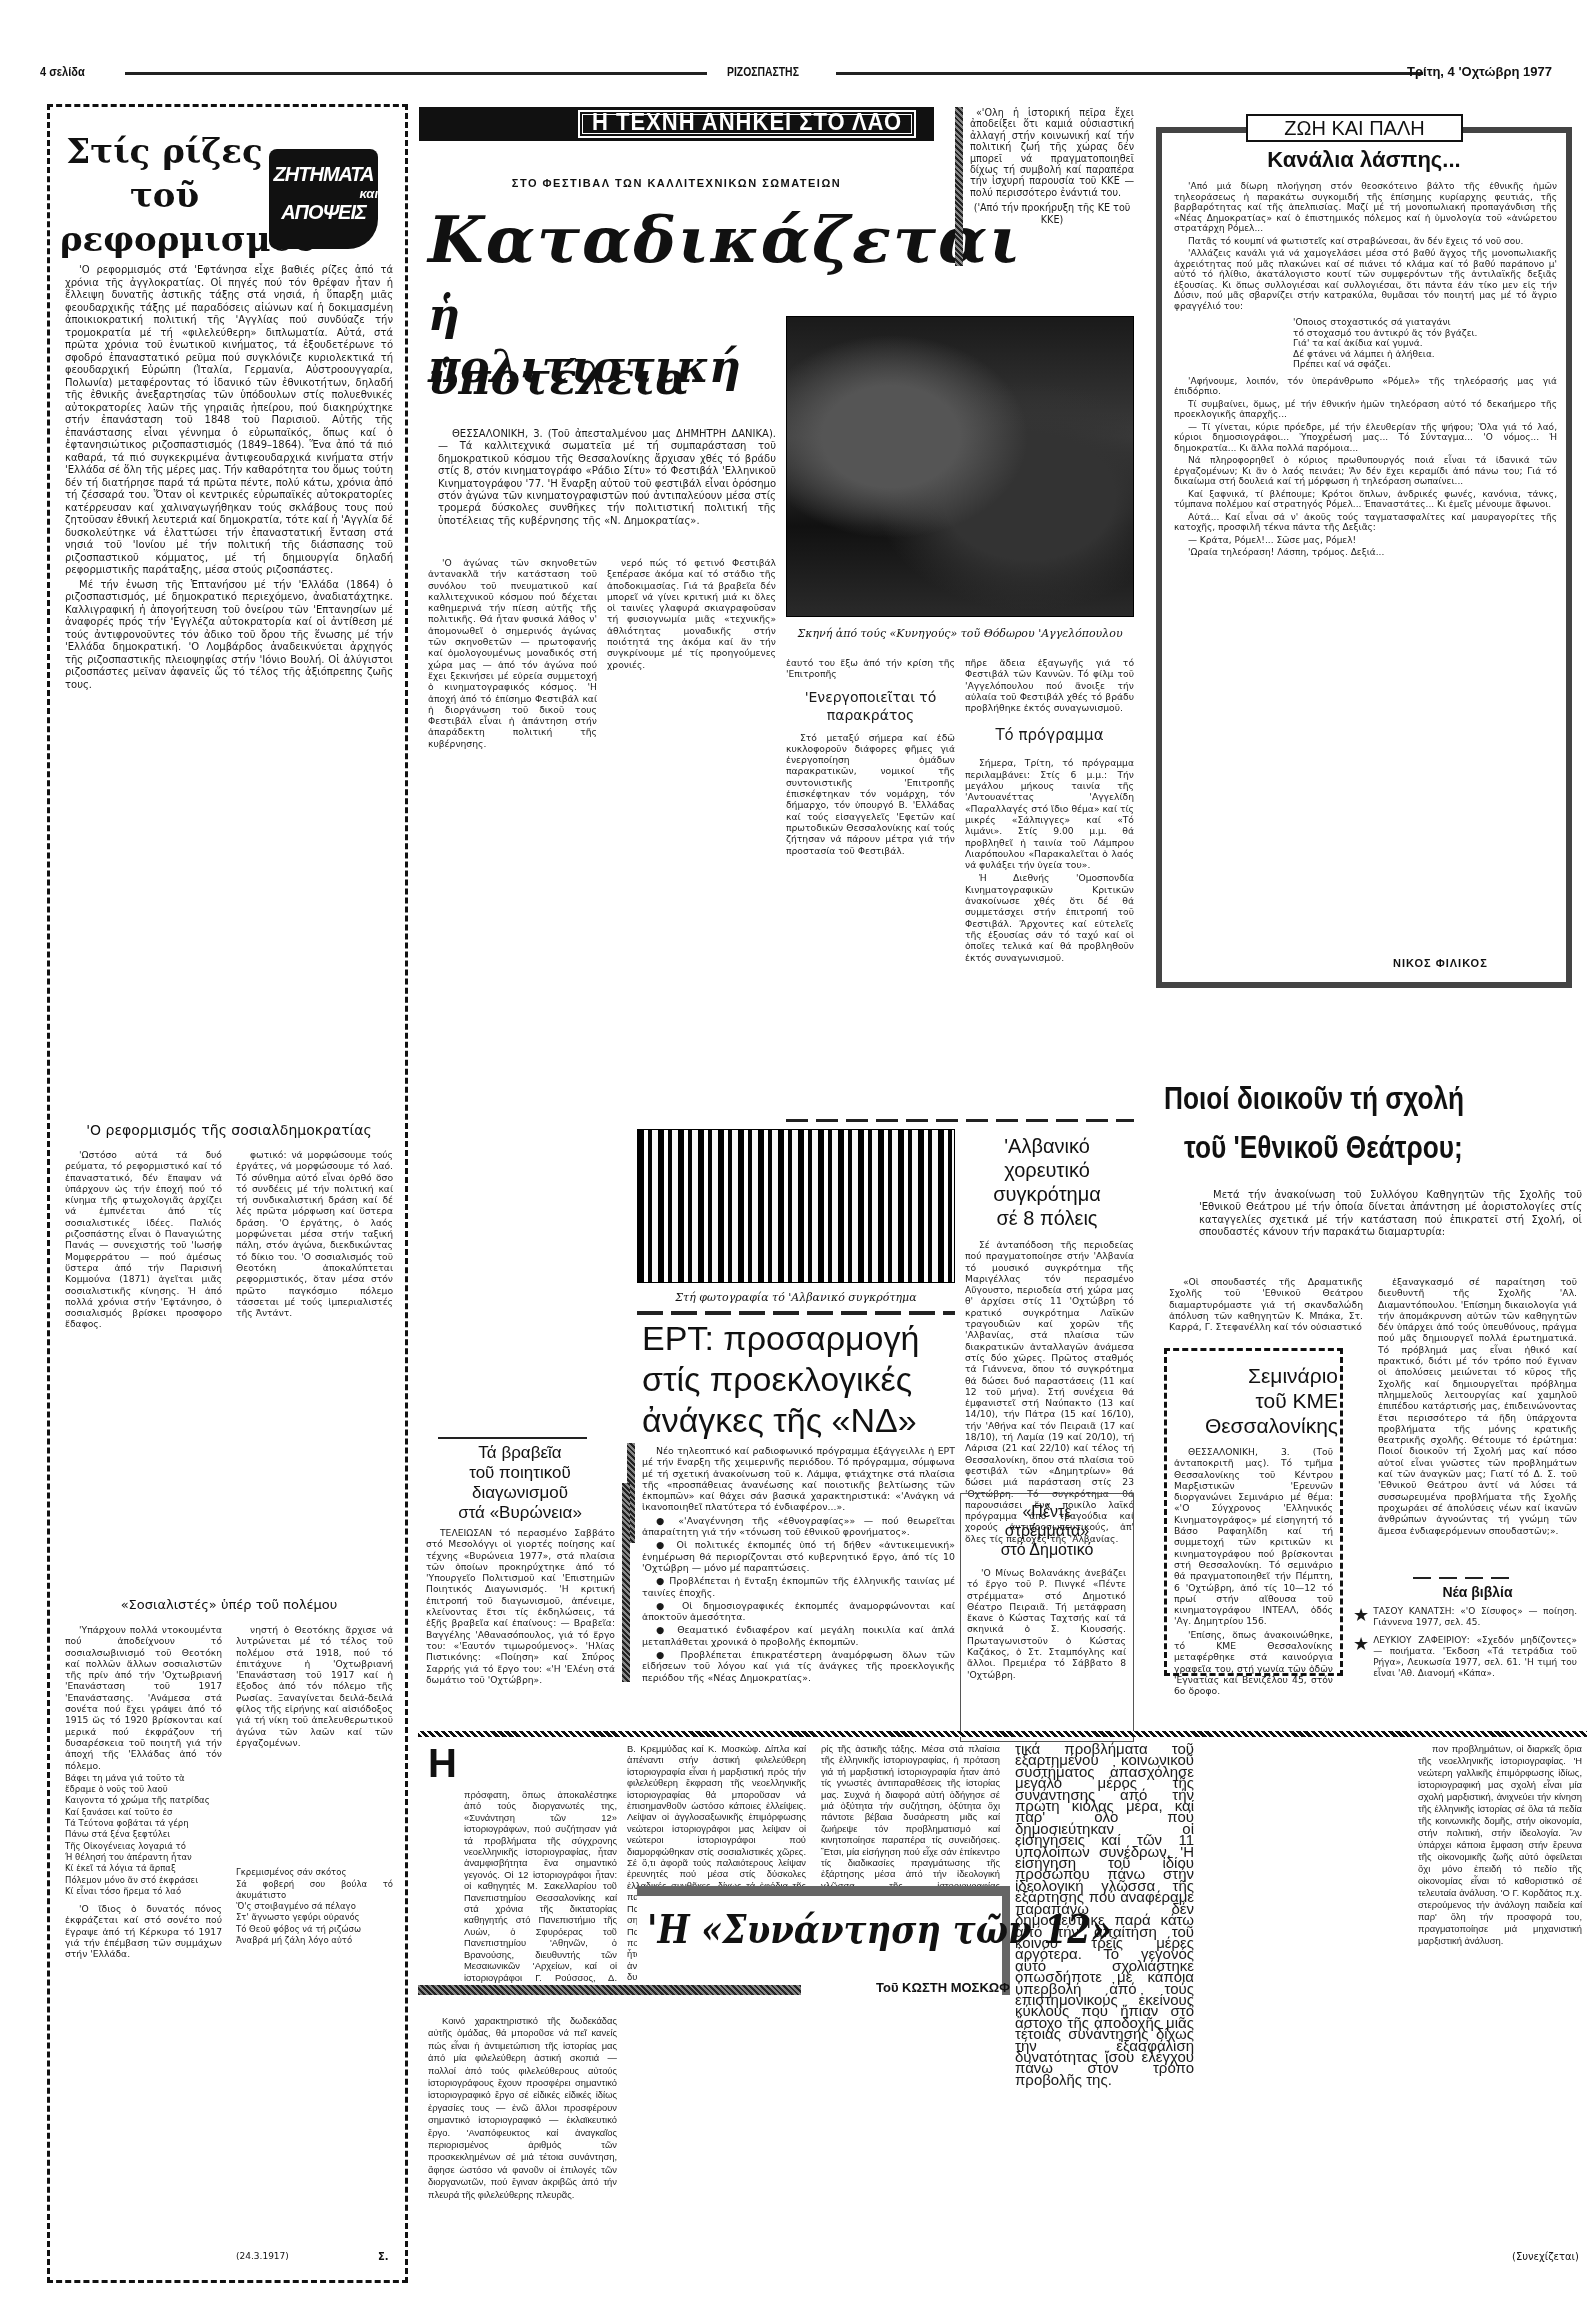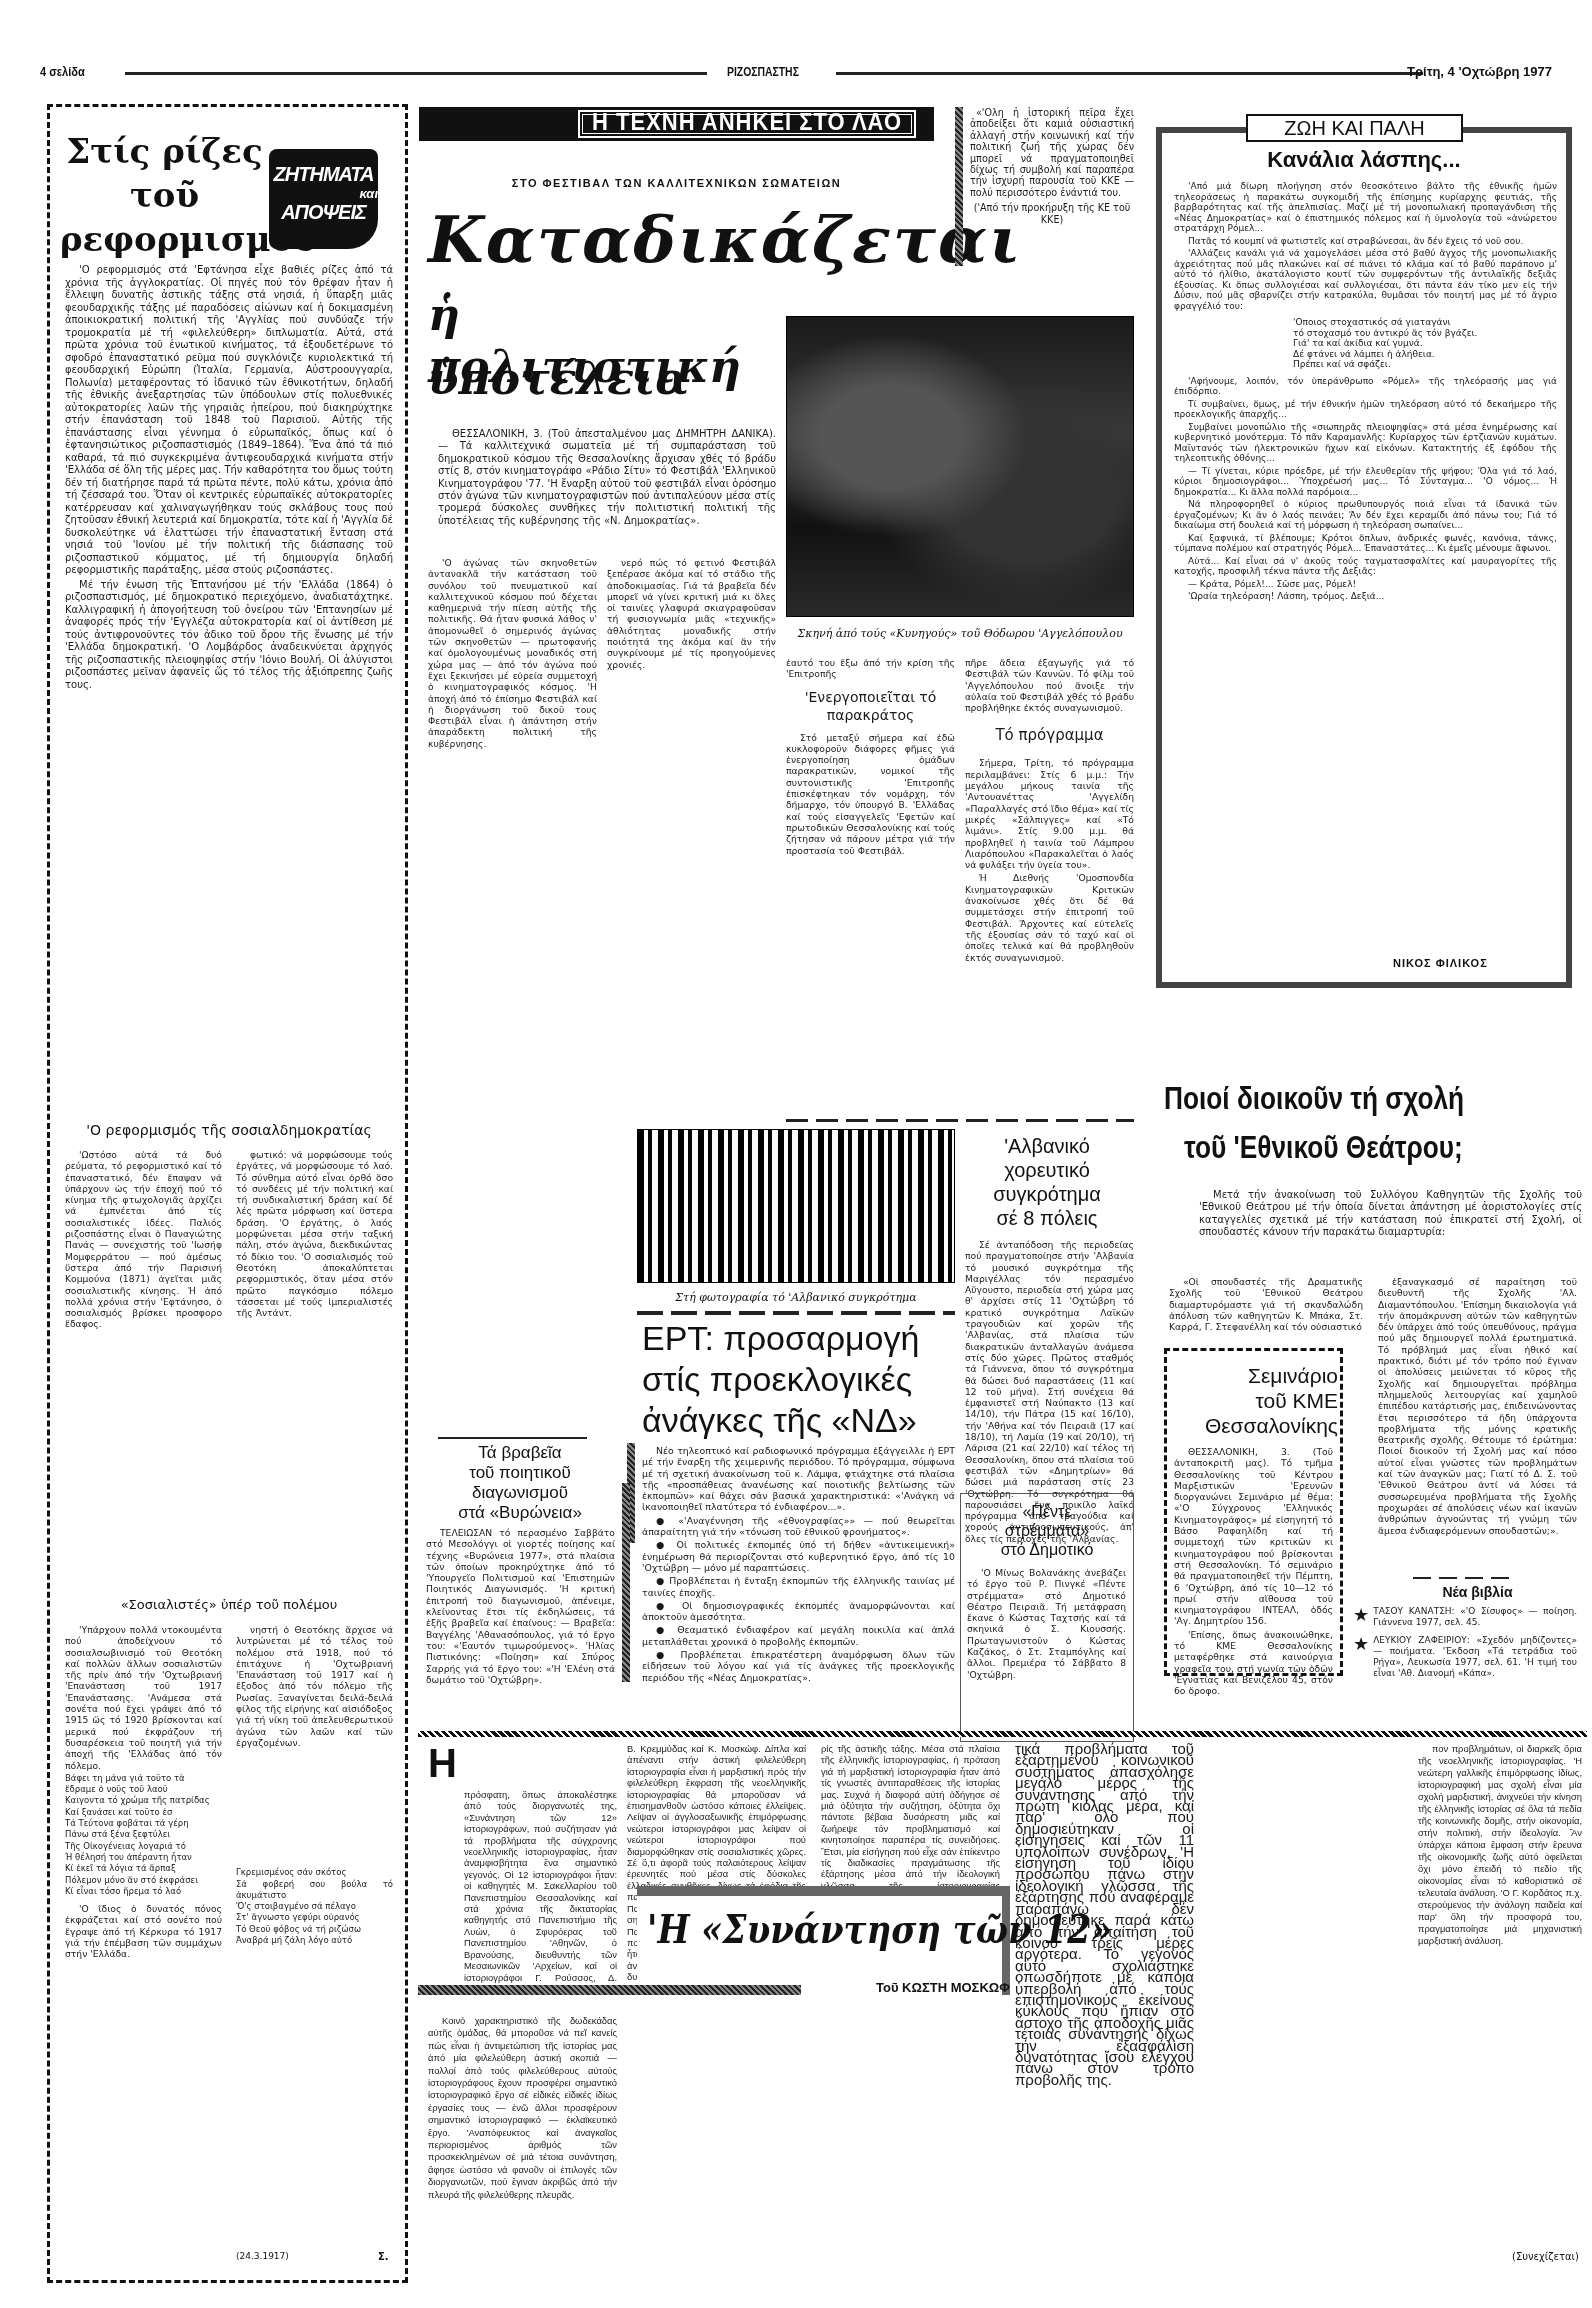--- a/index.html
+++ b/index.html
@@ -147,21 +147,20 @@
   <p>'Αλλάζεις κανάλι γιά νά χαμογελάσει μέσα στό βαθύ ἄγχος τῆς μονοπωλιακῆς ἀχρειότητας πού μᾶς πλακώνει καί σέ πιάνει τό κλάμα καί τό βαθύ παράπονο μ' αὐτό τό ἠλίθιο, ἀκατάλογιστο κουτί τῶν συμφερόντων τῆς ἀντιλαϊκῆς δεξιᾶς ἐξουσίας. Κι ὅπως συλλογιέσαι καί συλλογιέσαι, ὅτι πάντα ἐάν τίκο μεν εἰς τήν Δύσιν, πού μᾶς σβαρνίζει στήν κατρακύλα, θυμᾶσαι τόν ποιητή μας μέ τό ἄγριο φραγγέλιό του:</p>
   <div style="margin:6px 0 6px 119px;text-align:left;">
     <div>'Οποιος στοχαστικός σά γιαταγάνι</div>
     <div>τό στοχασμό του ἀντικρύ ἄς τόν βγάζει.</div>
     <div>Γιά' τα καί ἀκίδια καί γυμνά.</div>
     <div>Δέ φτάνει νά λάμπει ἡ ἀλήθεια.</div>
     <div>Πρέπει καί νά σφάζει.</div>
   </div>
   <p>'Αφήνουμε, λοιπόν, τόν ὑπεράνθρωπο «Ρόμελ» τῆς τηλεόρασής μας γιά ἐπιδόρπιο.</p>
   <p>Τί συμβαίνει, ὅμως, μέ τήν ἐθνικήν ἡμῶν τηλεόραση αὐτό τό δεκαήμερο τῆς προεκλογικῆς ἀπαρχῆς...</p>
-  <p>Συμβαίνει μονοπώλιο τῆς «σιωπηρᾶς πλειοψηφίας» στά μέσα ἐνημέρωσης καί κυβερνητικό μονότερμα. Τό πᾶν Καραμανλῆς: Κυρίαρχος τῶν ἐρτζιανῶν κυμάτων. Μαϊντανός τῶν ἠλεκτρονικῶν ἤχων καί εἰκόνων. Κατακτητής ἐξ ἐφόδου τῆς τηλεοπτικῆς ὀθόνης...</p>
   <p>— Τί γίνεται, κύριε πρόεδρε, μέ τήν ἐλευθερίαν τῆς ψήφου; Ὅλα γιά τό λαό, κύριοι δημοσιογράφοι... Ὑποχρέωσή μας... Τό Σύνταγμα... 'Ο νόμος... Ἡ δημοκρατία... Κι ἄλλα πολλά παρόμοια...</p>
   <p>Νά πληροφορηθεῖ ὁ κύριος πρωθυπουργός ποιά εἶναι τά ἰδανικά τῶν ἐργαζομένων; Κι ἄν ὁ λαός πεινάει; Ἄν δέν ἔχει κεραμίδι ἀπό πάνω του; Γιά τό δικαίωμα στή δουλειά καί τή μόρφωση ἡ τηλεόραση σωπαίνει...</p>
   <p>Καί ξαφνικά, τί βλέπουμε; Κρότοι ὅπλων, ἀνδρικές φωνές, κανόνια, τάνκς, τύμπανα πολέμου καί στρατηγός Ρόμελ... Ἐπαναστάτες... Κι ἐμεῖς μένουμε ἄφωνοι.</p>
   <p>Αὐτά... Καί εἶναι σά ν' ἀκοῦς τούς ταγματασφαλίτες καί μαυραγορίτες τῆς κατοχῆς, προσφιλῆ τέκνα πάντα τῆς Δεξιᾶς:</p>
   <p>— Κράτα, Ρόμελ!... Σῶσε μας, Ρόμελ!</p>
   <p>'Ωραία τηλεόραση! Λάσπη, τρόμος. Δεξιά...</p>
 </div>
 <div class="abs" style="left:1393px;top:957px;font-family:'Liberation Sans',sans-serif;font-weight:bold;font-size:11px;letter-spacing:1px;">ΝΙΚΟΣ ΦΙΛΙΚΟΣ</div>
 
 <div class="abs" style="left:1164px;top:1080px;width:418px;font-family:'Liberation Sans',sans-serif;font-weight:bold;font-size:32px;transform:scaleX(0.82);transform-origin:left;white-space:nowrap;">Ποιοί διοικοῦν τή σχολή</div>

